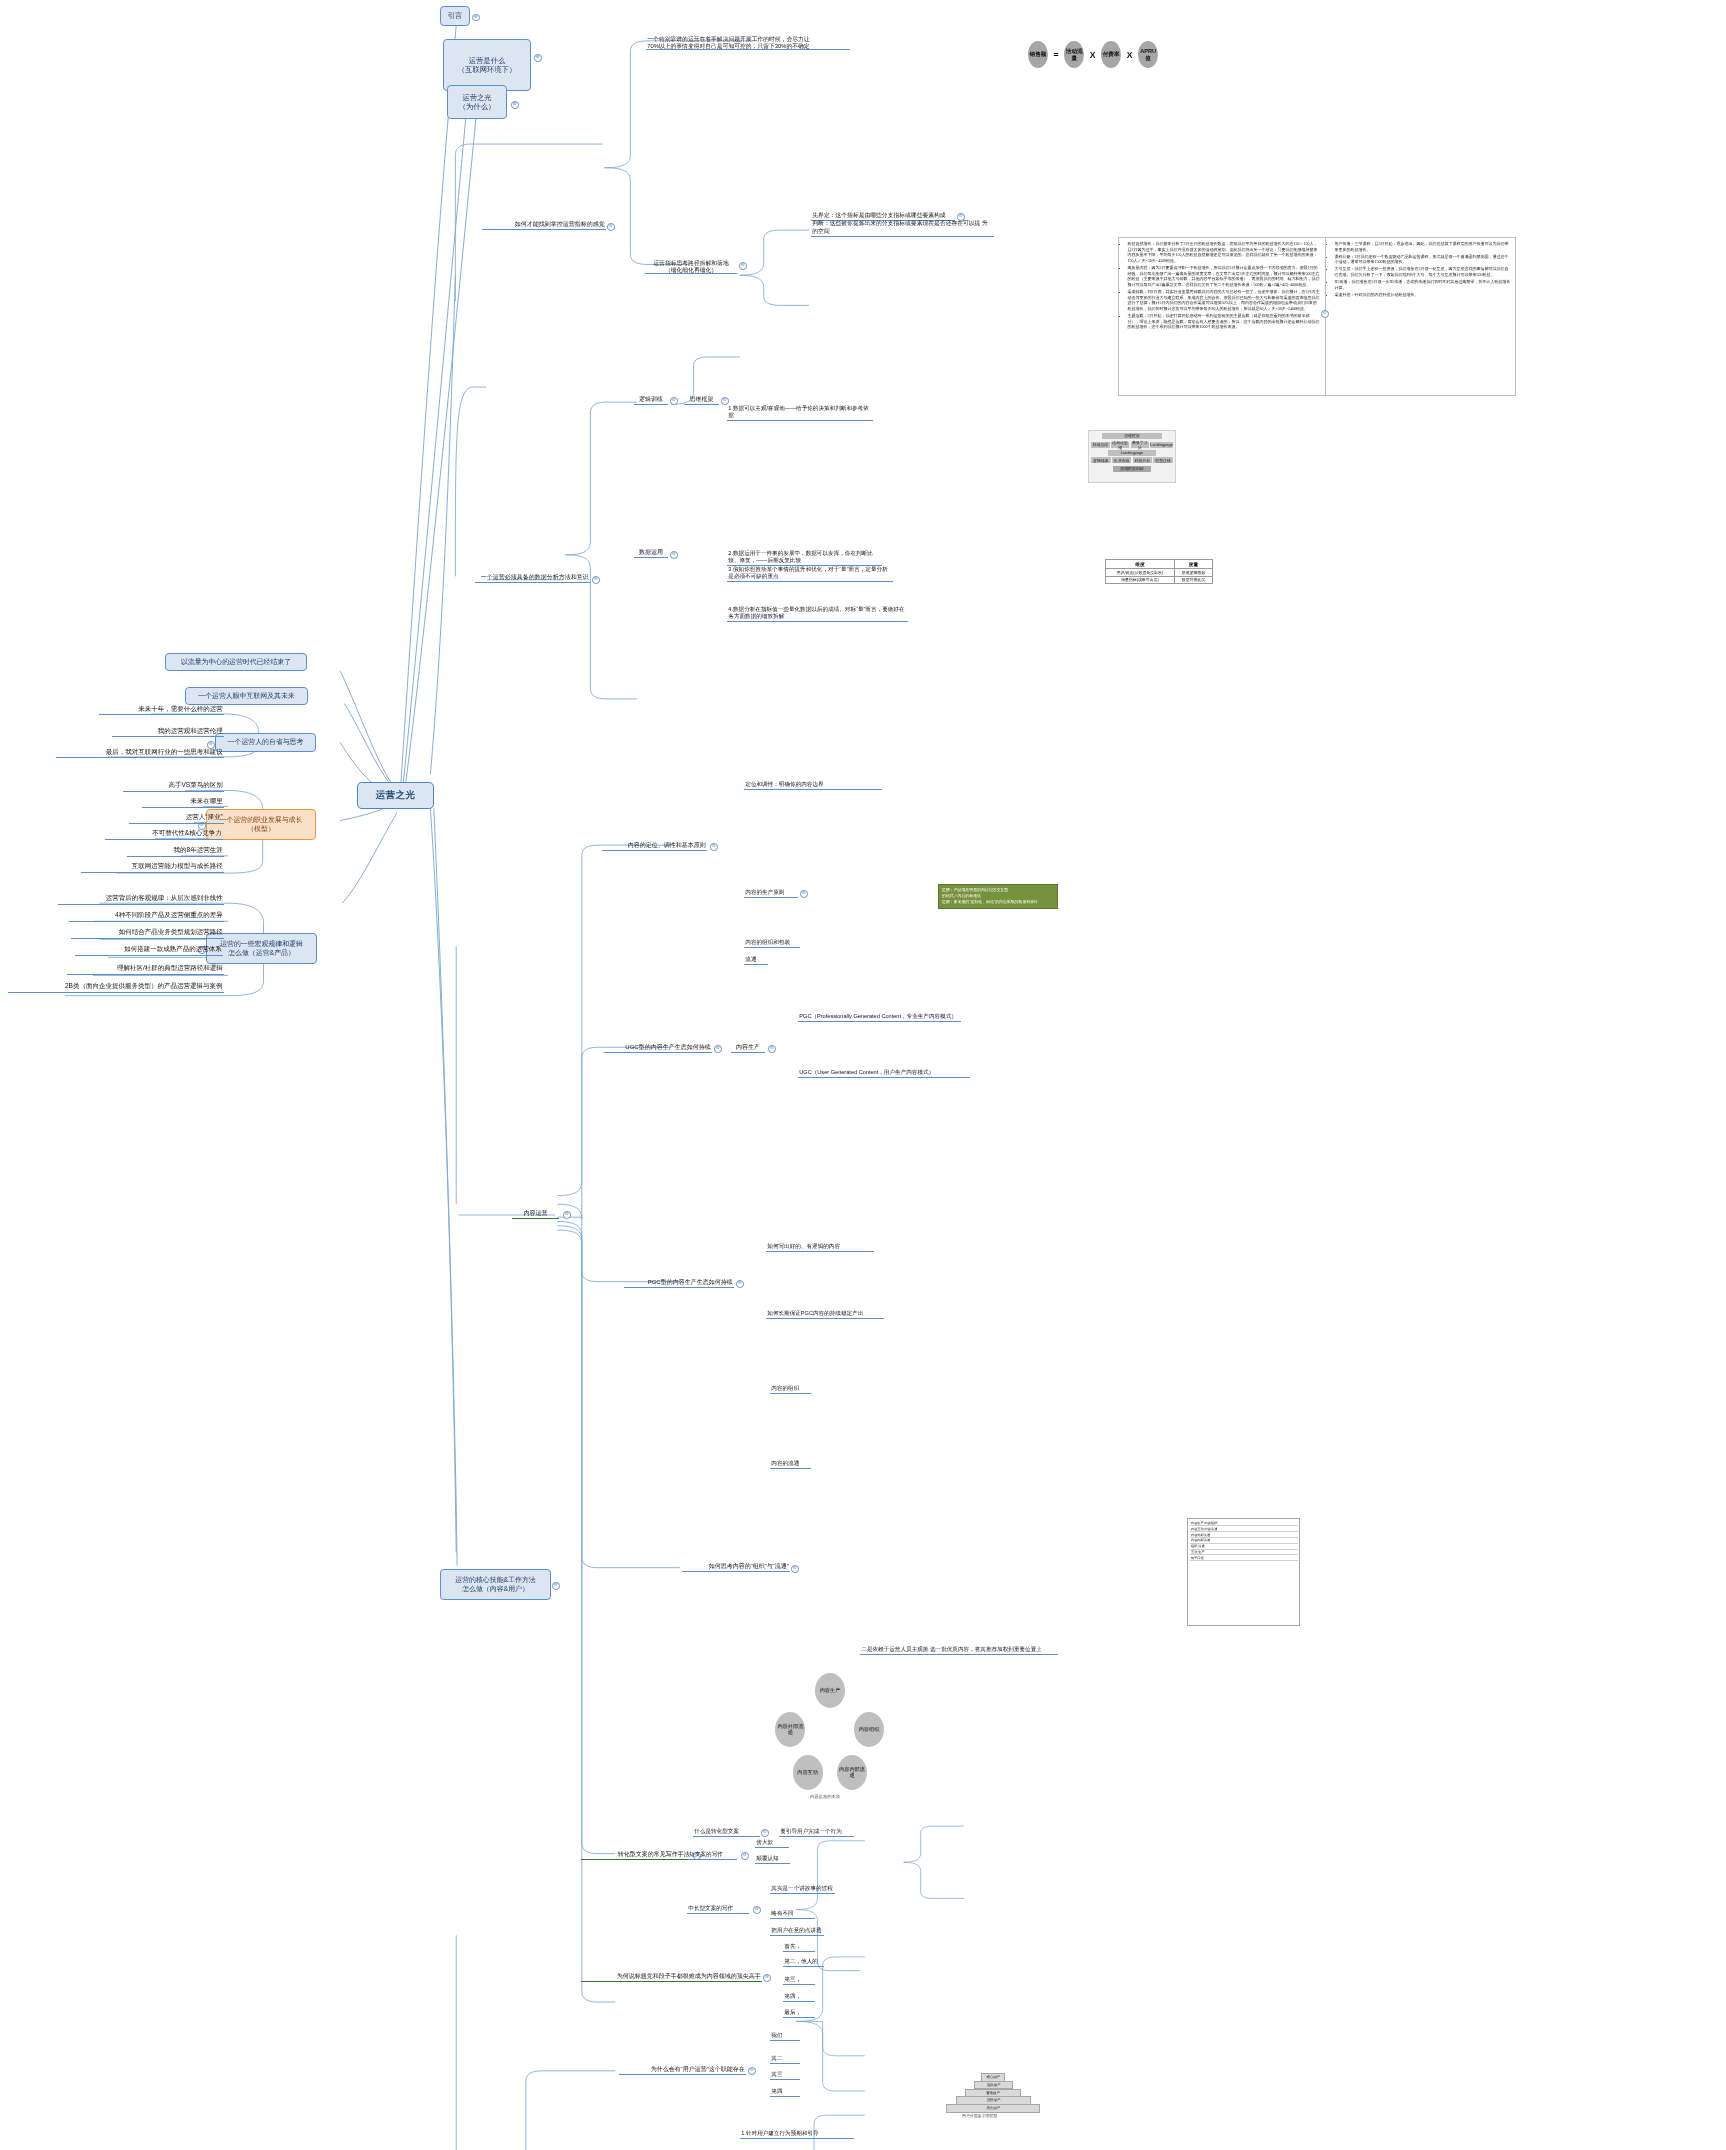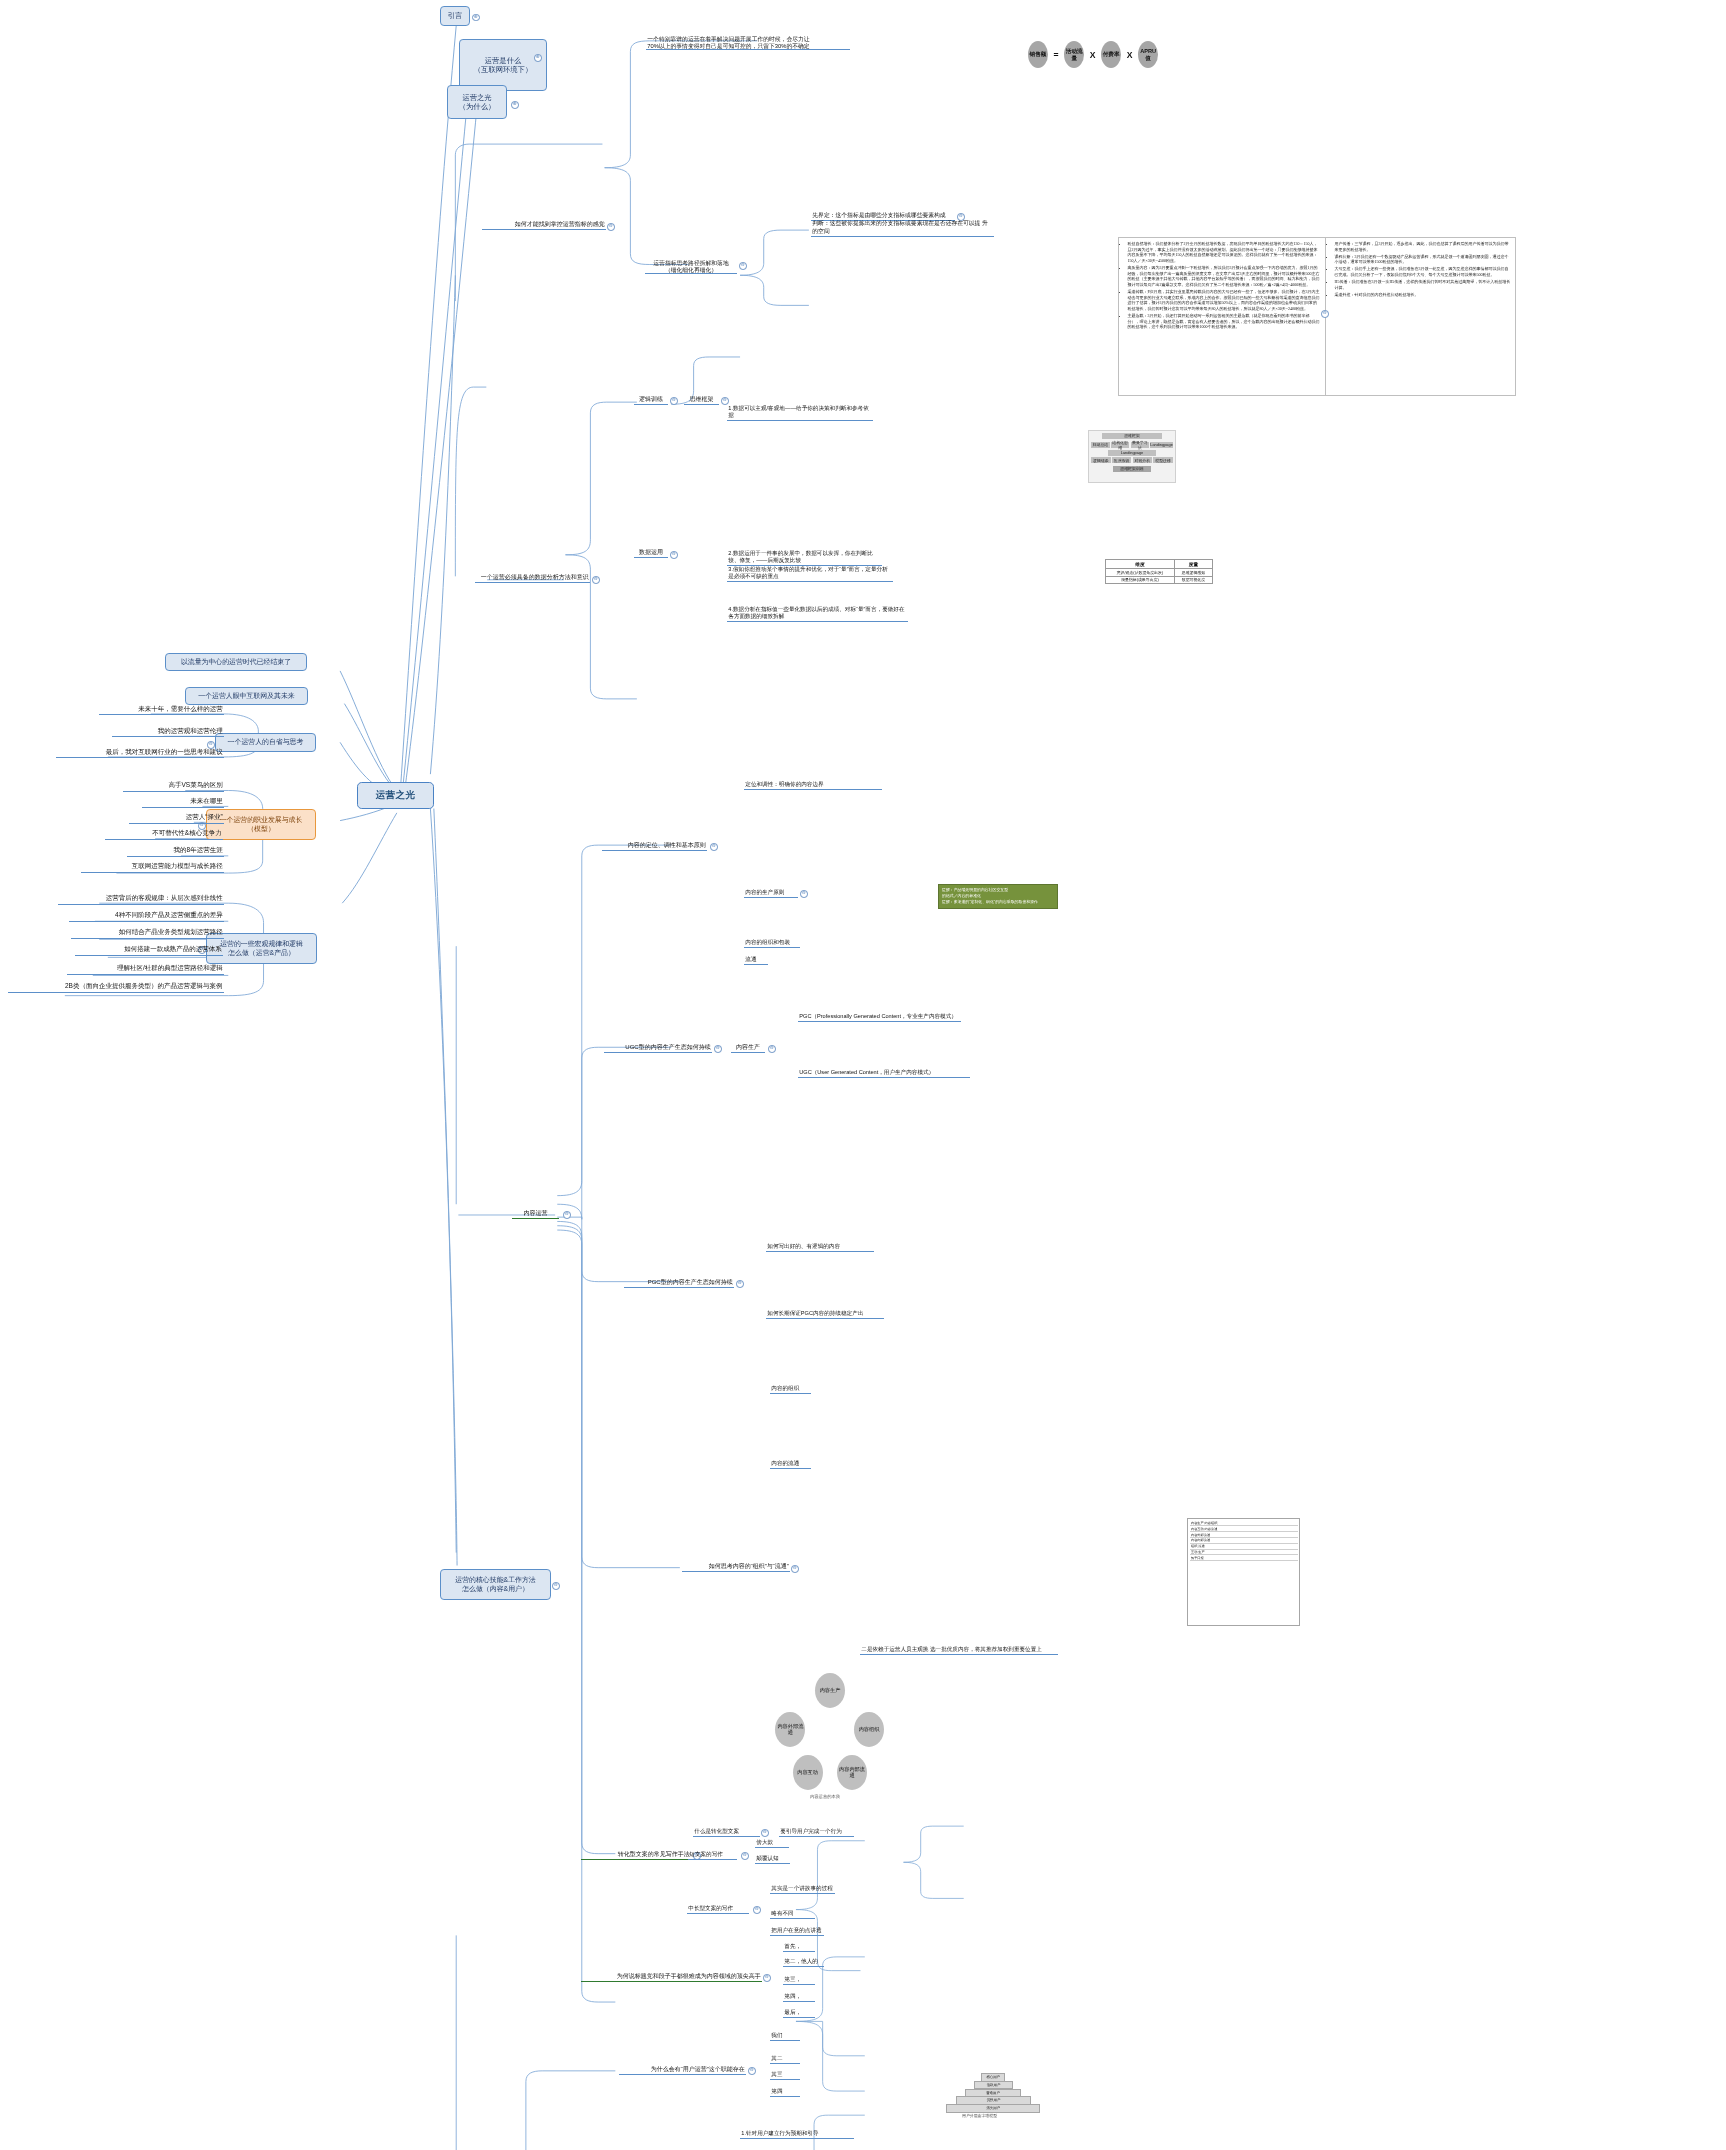--- a/index.html
+++ b/index.html
@@ -198,21 +198,21 @@
 
   <div class="node rbox root" style="left:357px;top:782px;width:77px;height:27px;font-size:9.5px;">
     <span>运营之光</span>
   </div>
 
   <div class="node rbox" style="left:440px;top:6px;width:30px;height:20px;font-size:7.3px;">
     <span>引言</span>
   </div>
   <span class="tgl" style="left:472px;top:13.8px;">⊕</span>
 
-  <div class="node rbox" style="left:443px;top:39px;width:88px;height:52px;font-size:7.3px;margin-left:16px;">
+  <div class="node rbox" style="left:443px;top:39px;width:88px;height:52px;font-size:7.3px;">
     <span>运营是什么
 （互联网环境下）</span>
   </div>
   <span class="tgl" style="left:534px;top:54px;">⊕</span>
 
   <div class="node rbox" style="left:447px;top:85px;width:60px;height:34px;font-size:7.3px;">
     <span>运营之光
 （为什么）</span>
   </div>
   <span class="tgl" style="left:511px;top:101px;">⊕</span>

